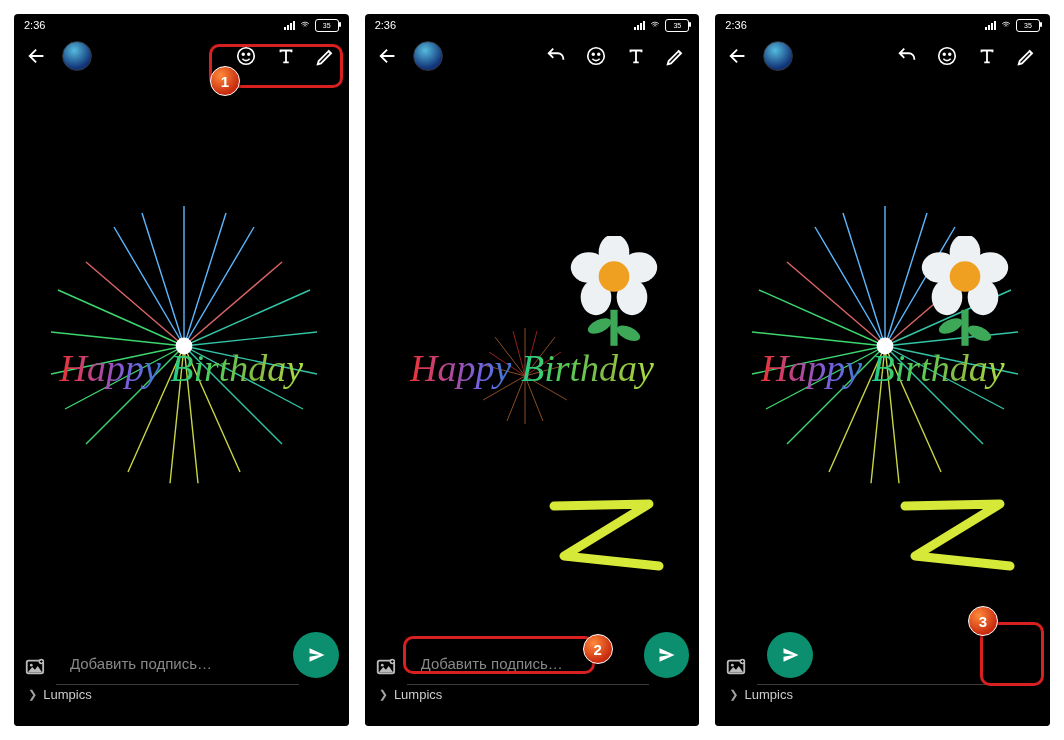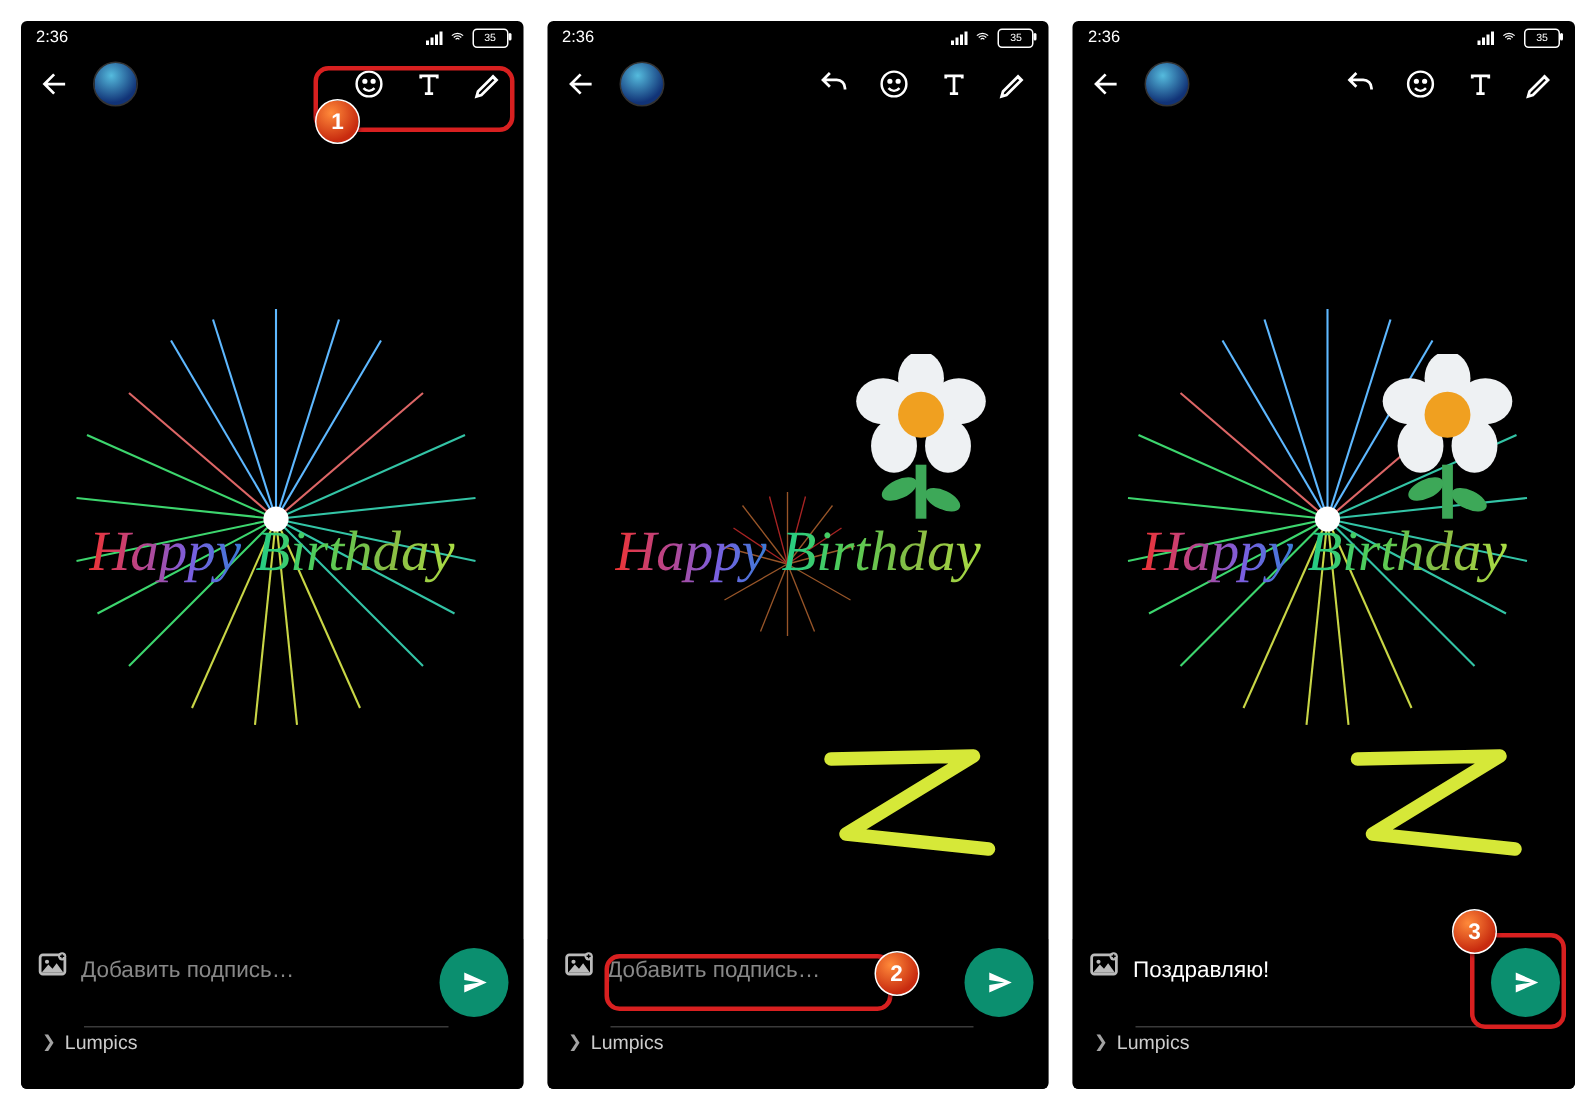--- a/index.html
+++ b/index.html
@@ -123,21 +123,21 @@
 
   .bottom {
     position: absolute;
     bottom: 0; left: 0; right: 0;
     height: 100px;
     background: rgba(0,0,0,0.85);
     display:flex;
     flex-direction:column;
   }
   .caption-row {
-    display:flex; align-items:flex-start; gap:4px; padding: 6px 10px;
+    display:flex; align-items:flex-end; gap:20px; padding: 6px 10px;
   }
   .pic-icon { width:22px; height:22px; color:#bbb; }
   .caption-input {
     flex:1; background:transparent; border:none; color:#fff; font-size:15px;
     outline:none; padding: 6px 4px;
   }
   .caption-input::placeholder { color:#888; }
   .caption-text { flex:1; color:#fff; font-size:15px; padding: 6px 4px; }
   .send-btn {
     width: 46px; height: 46px; border-radius: 50%; background: #0b8f6f;
@@ -536,21 +536,20 @@
 
   <div class="bottom">
     <div class="caption-row">
       <svg class="pic-icon" viewBox="0 0 24 24" fill="#bbb">
           <rect x="3" y="5" width="18" height="14" rx="2" fill="none" stroke="#bbb" stroke-width="2"></rect>
           <circle cx="8" cy="10" r="1.5"></circle>
           <path d="M4 18l5-6 3 3 3-4 5 7z"></path>
           <circle cx="19" cy="6" r="3" fill="#bbb"></circle>
           <path d="M19 4.5v3M17.5 6h3" stroke="#000" stroke-width="1"></path>
         </svg>
-      <span class="caption-text">Поздравляю!</span>
       <div class="send-btn">
         <svg viewBox="0 0 24 24">
             <path d="M3 20l18-8L3 4v6l12 2-12 2v6z"></path>
           </svg>
       </div>
     </div>
     <div class="divider"></div>
     <div class="recipient-row">
       <span class="chev">❯</span>
       <span>Lumpics</span>

